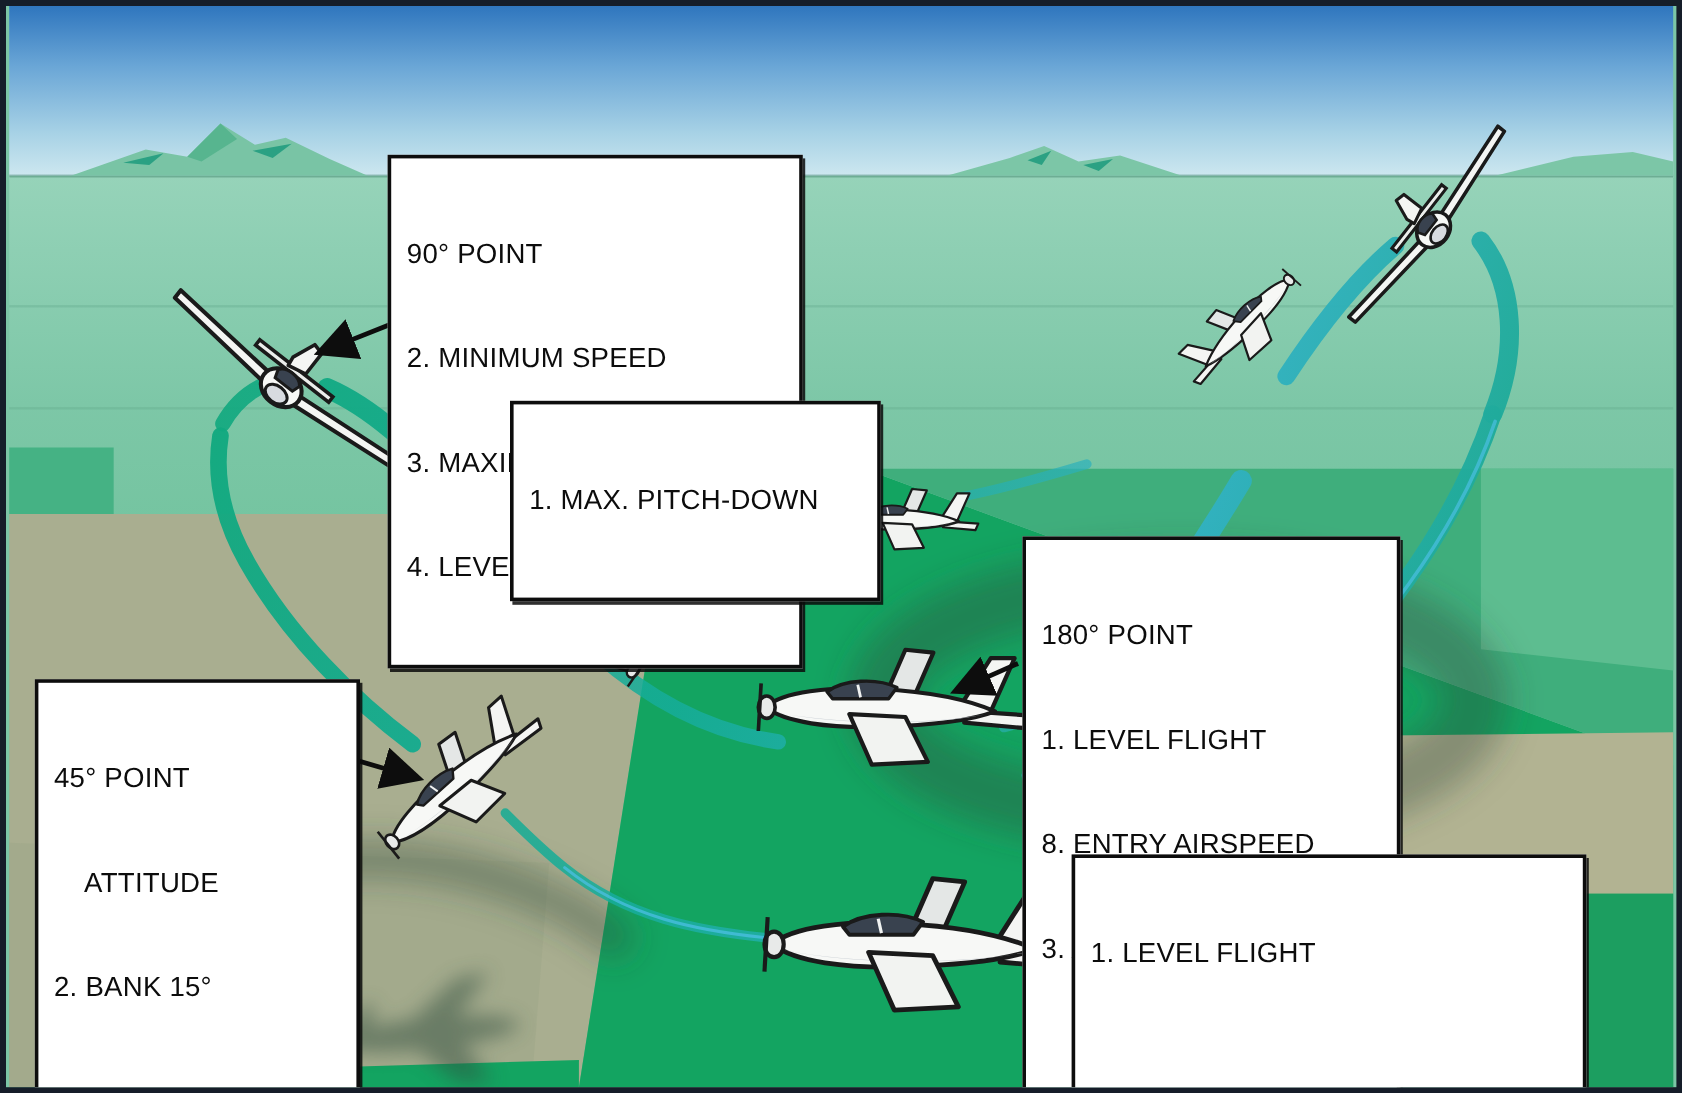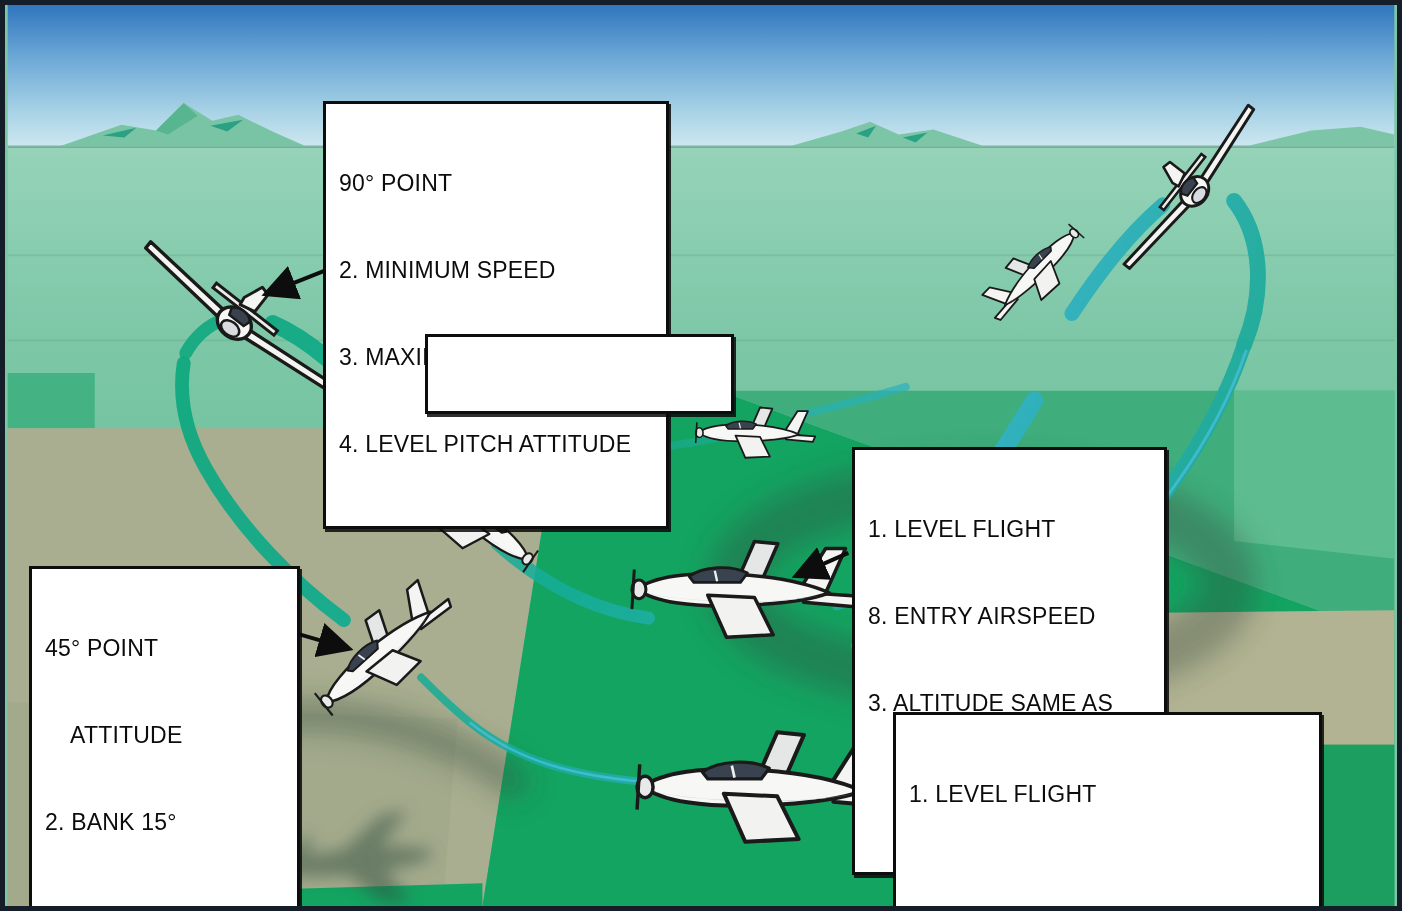--- a/index.html
+++ b/index.html
@@ -174,31 +174,33 @@
     </g>
 
     <g stroke="#0d0d0d" stroke-width="4" fill="none">
       <path d="M 322 268 L 264 291" marker-end="url(#ah)"></path>
       <path d="M 588 433 L 503 474" marker-end="url(#ah)"></path>
       <path d="M 850 554 L 800 576" marker-end="url(#ah)"></path>
       <path d="M 263 627 L 342 650" marker-end="url(#ah)"></path>
     </g>
   </svg>
 
-  <div class="callout" style="left:318px;top:96px;width:314px;">
+  <div class="callout" style="left:318px;top:124px;width:314px;">
     <span class="ln t">90° POINT</span>
     <span class="ln">2. MINIMUM SPEED</span>
     <span class="ln">3. MAXIMUM ALTITUDE</span>
     <span class="ln">4. LEVEL PITCH ATTITUDE</span>
   </div>
 
   <div class="callout" style="left:420px;top:329px;width:277px;">
+    <span class="ln">1. MAX. PITCH-DOWN</span>
   </div>
 
   <div class="callout" style="left:847px;top:442px;width:283px;">
+    <span class="ln t">180° POINT</span>
     <span class="ln">1. LEVEL FLIGHT</span>
     <span class="ln">8. ENTRY AIRSPEED</span>
     <span class="ln">3. ALTITUDE SAME AS</span>
     <span class="ln">    ENTRY ALTITUDE</span>
   </div>
 
   <div class="callout" style="left:24px;top:561px;width:239px;">
     <span class="ln t">45° POINT</span>
     <span class="ln">    ATTITUDE</span>
     <span class="ln">2. BANK 15°</span>

